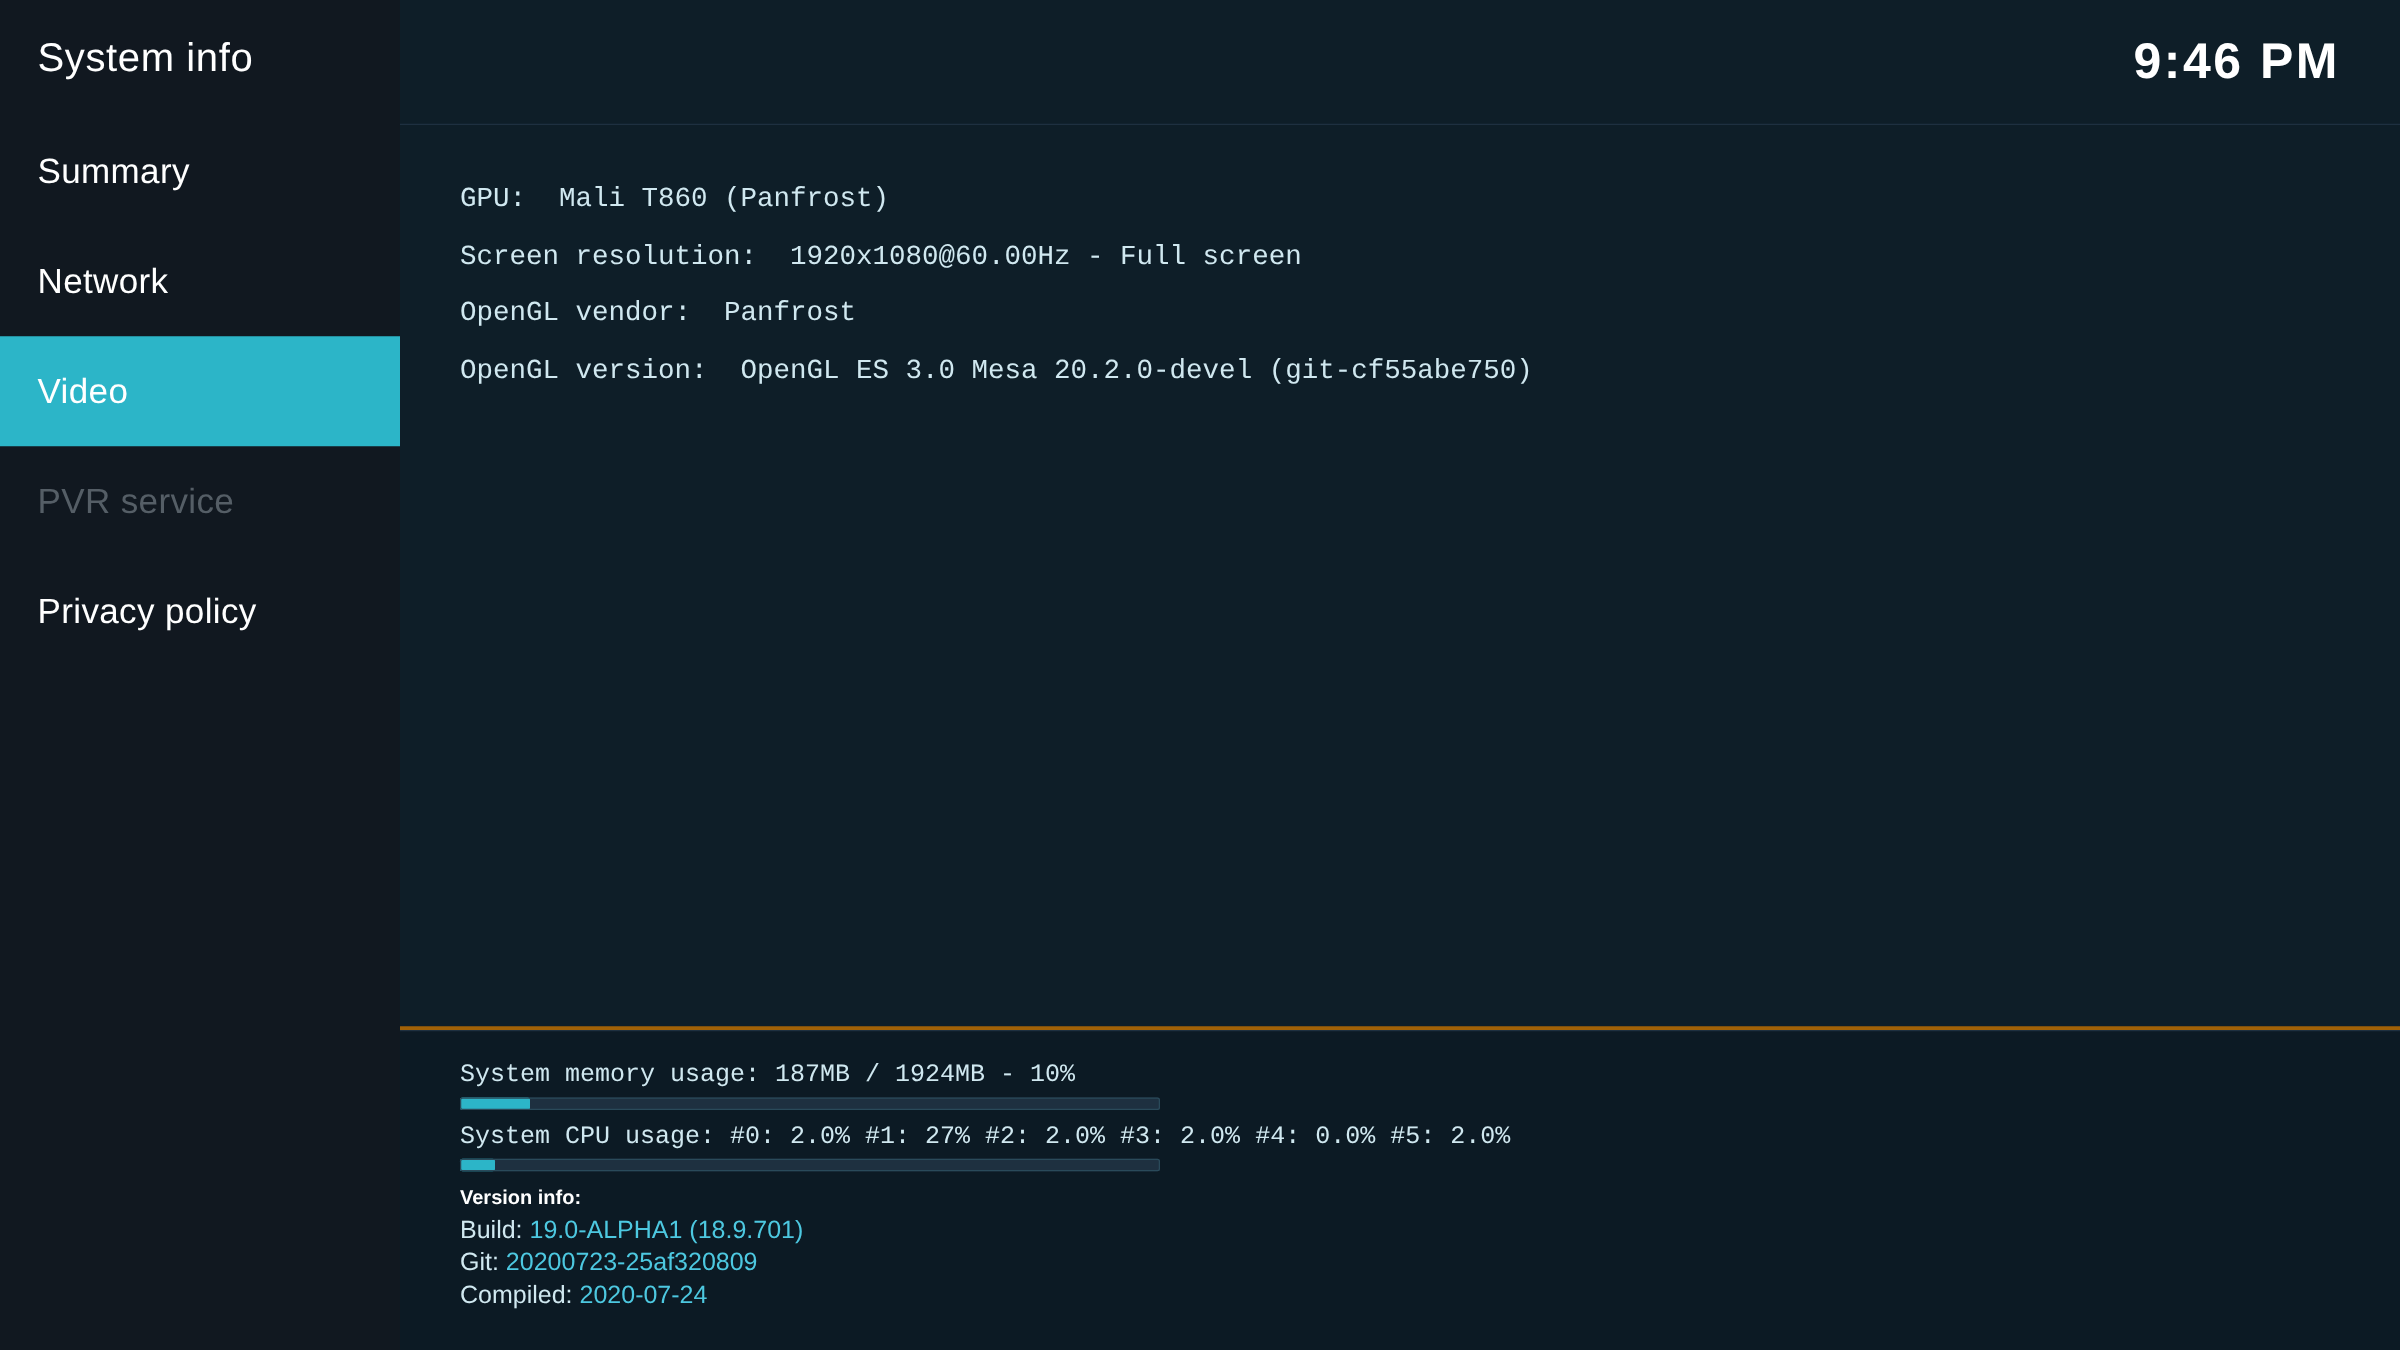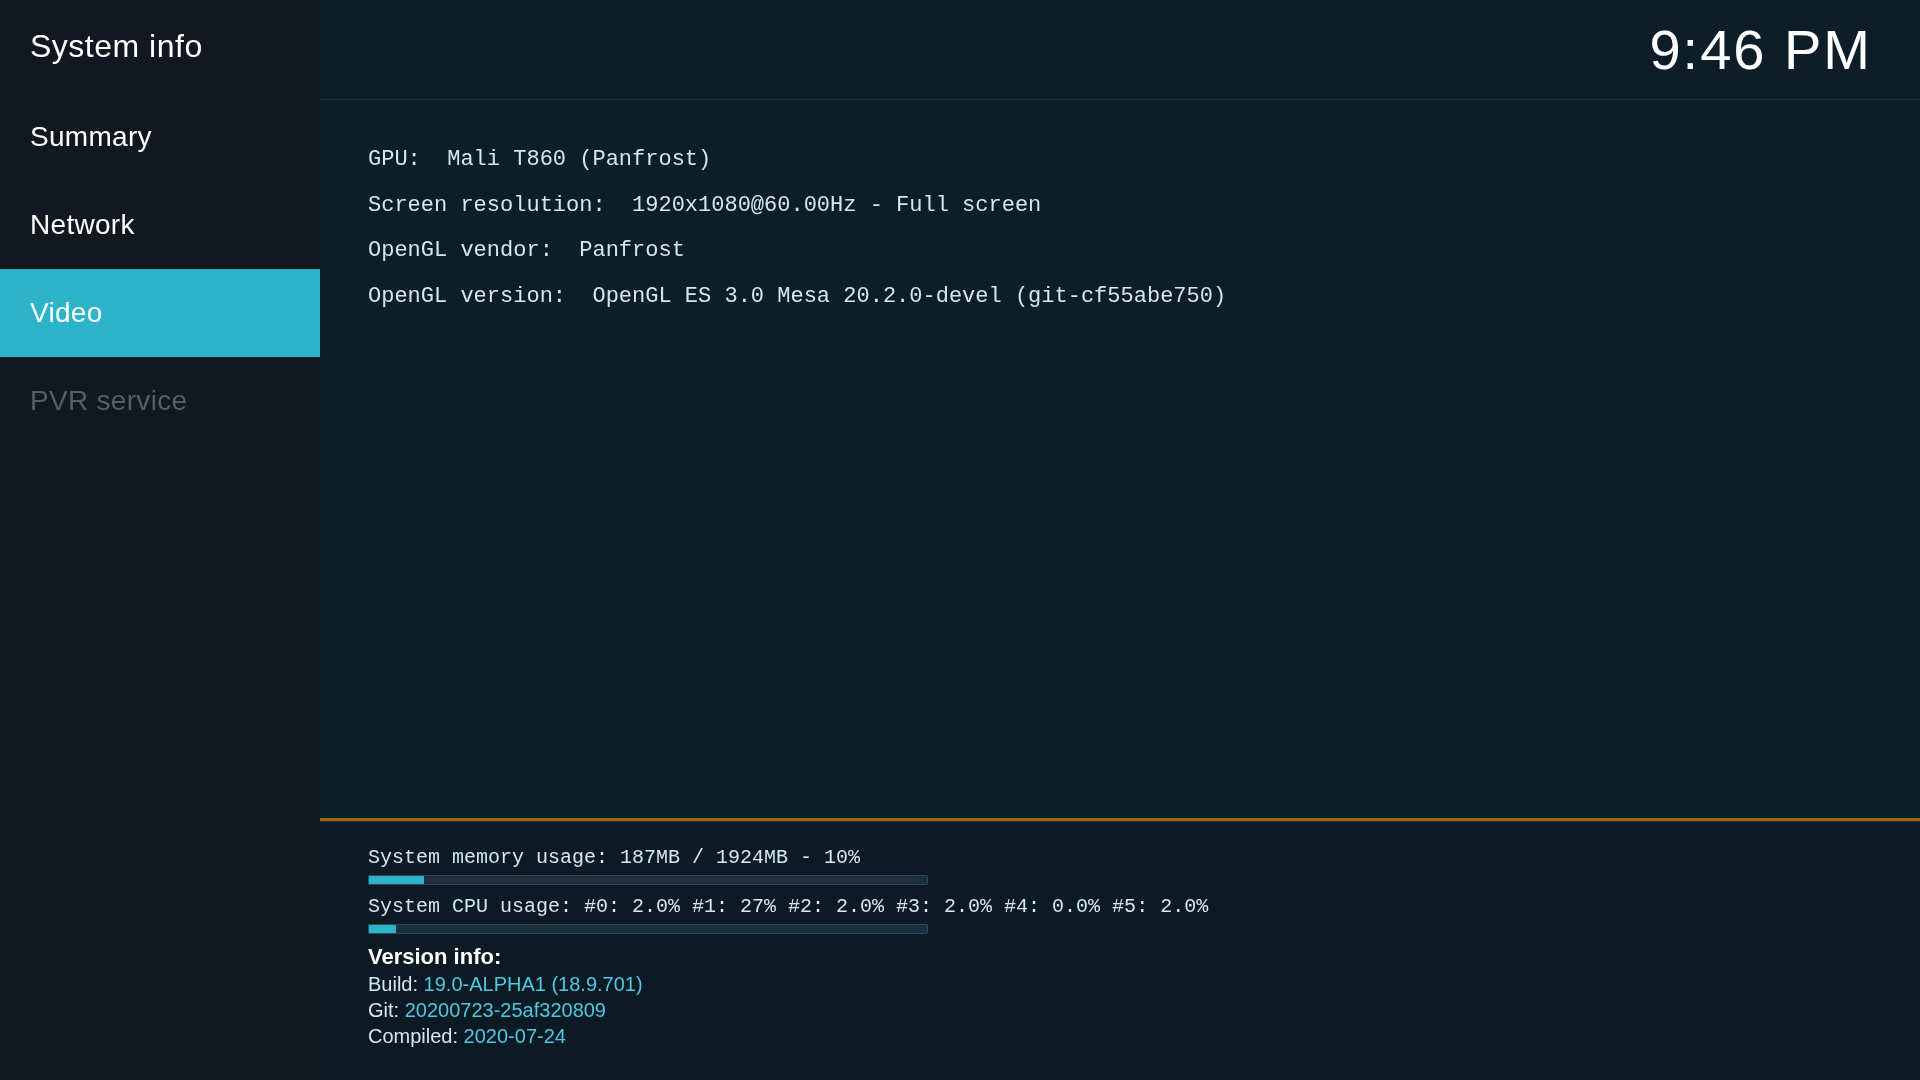--- a/index.html
+++ b/index.html
@@ -63,22 +63,22 @@
       background: #0e1e28;
       display: flex;
       align-items: center;
       justify-content: flex-end;
       padding-right: 48px;
       border-bottom: 1px solid #1e3040;
     }
 
     #clock {
       color: #ffffff;
-      font-size: 56px;
-      font-weight: 400;
+      font-size: 40px;
+      font-weight: 700;
       letter-spacing: 2px;
     }
 
     
     #content-area {
       flex: 1;
       padding: 40px 48px;
       font-family: 'Courier New', Courier, monospace;
       font-size: 22px;
       color: #d0e8f0;
@@ -129,21 +129,21 @@
     }
 
     #version-info {
       margin-top: 10px;
     }
 
     .version-label {
       font-weight: bold;
       color: #ffffff;
       font-family: 'Segoe UI', Arial, sans-serif;
-      font-size: 22px;
+      font-size: 16px;
     }
 
     .version-row {
       font-family: 'Segoe UI', Arial, sans-serif;
       font-size: 20px;
       color: #d0e8f0;
       margin-top: 3px;
     }
 
     .version-value {
@@ -160,20 +160,23 @@
     <span>Summary</span>
   </div>
   <div class="sidebar-item">
     <span>Network</span>
   </div>
   <div class="sidebar-item active">
     <span>Video</span>
   </div>
   <div class="sidebar-item disabled">
     <span>PVR service</span>
+  </div>
+  <div class="sidebar-item">
+    <span>Privacy policy</span>
   </div>
 </div>
 
 <div id="main">
 
   <div id="topbar">
     <div id="clock">9:46 PM</div>
   </div>
 
   <div id="content-area">

